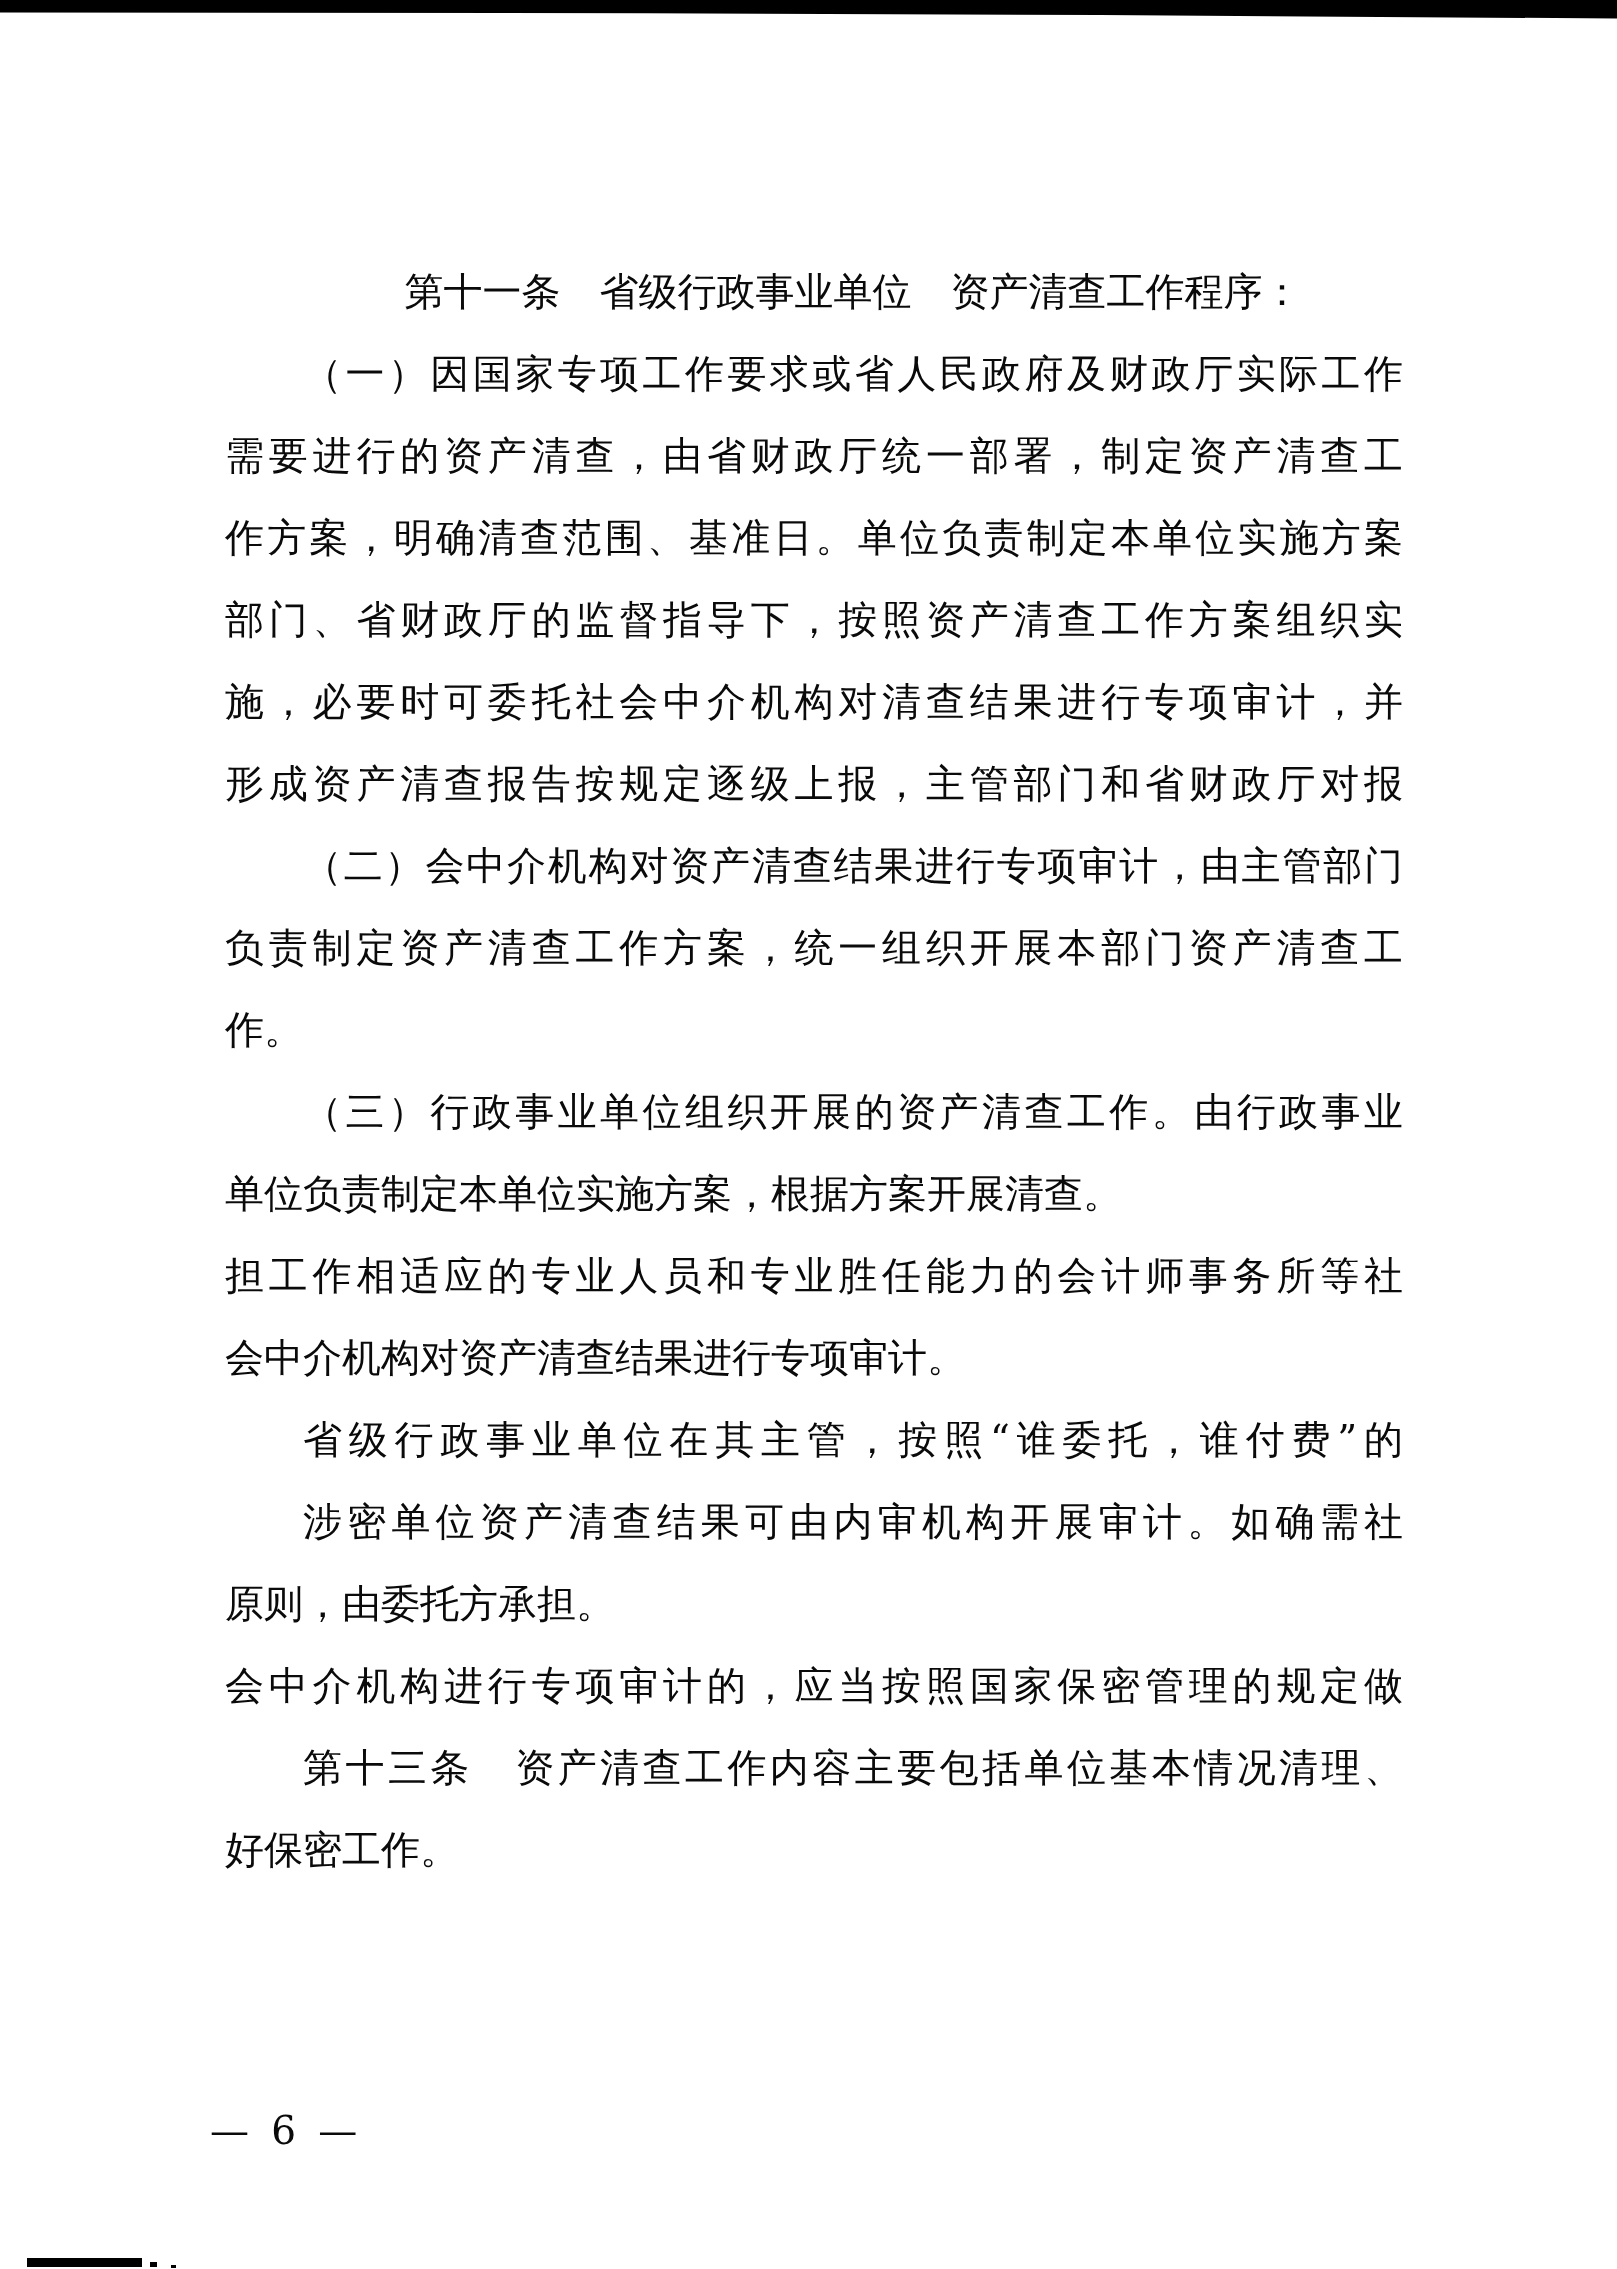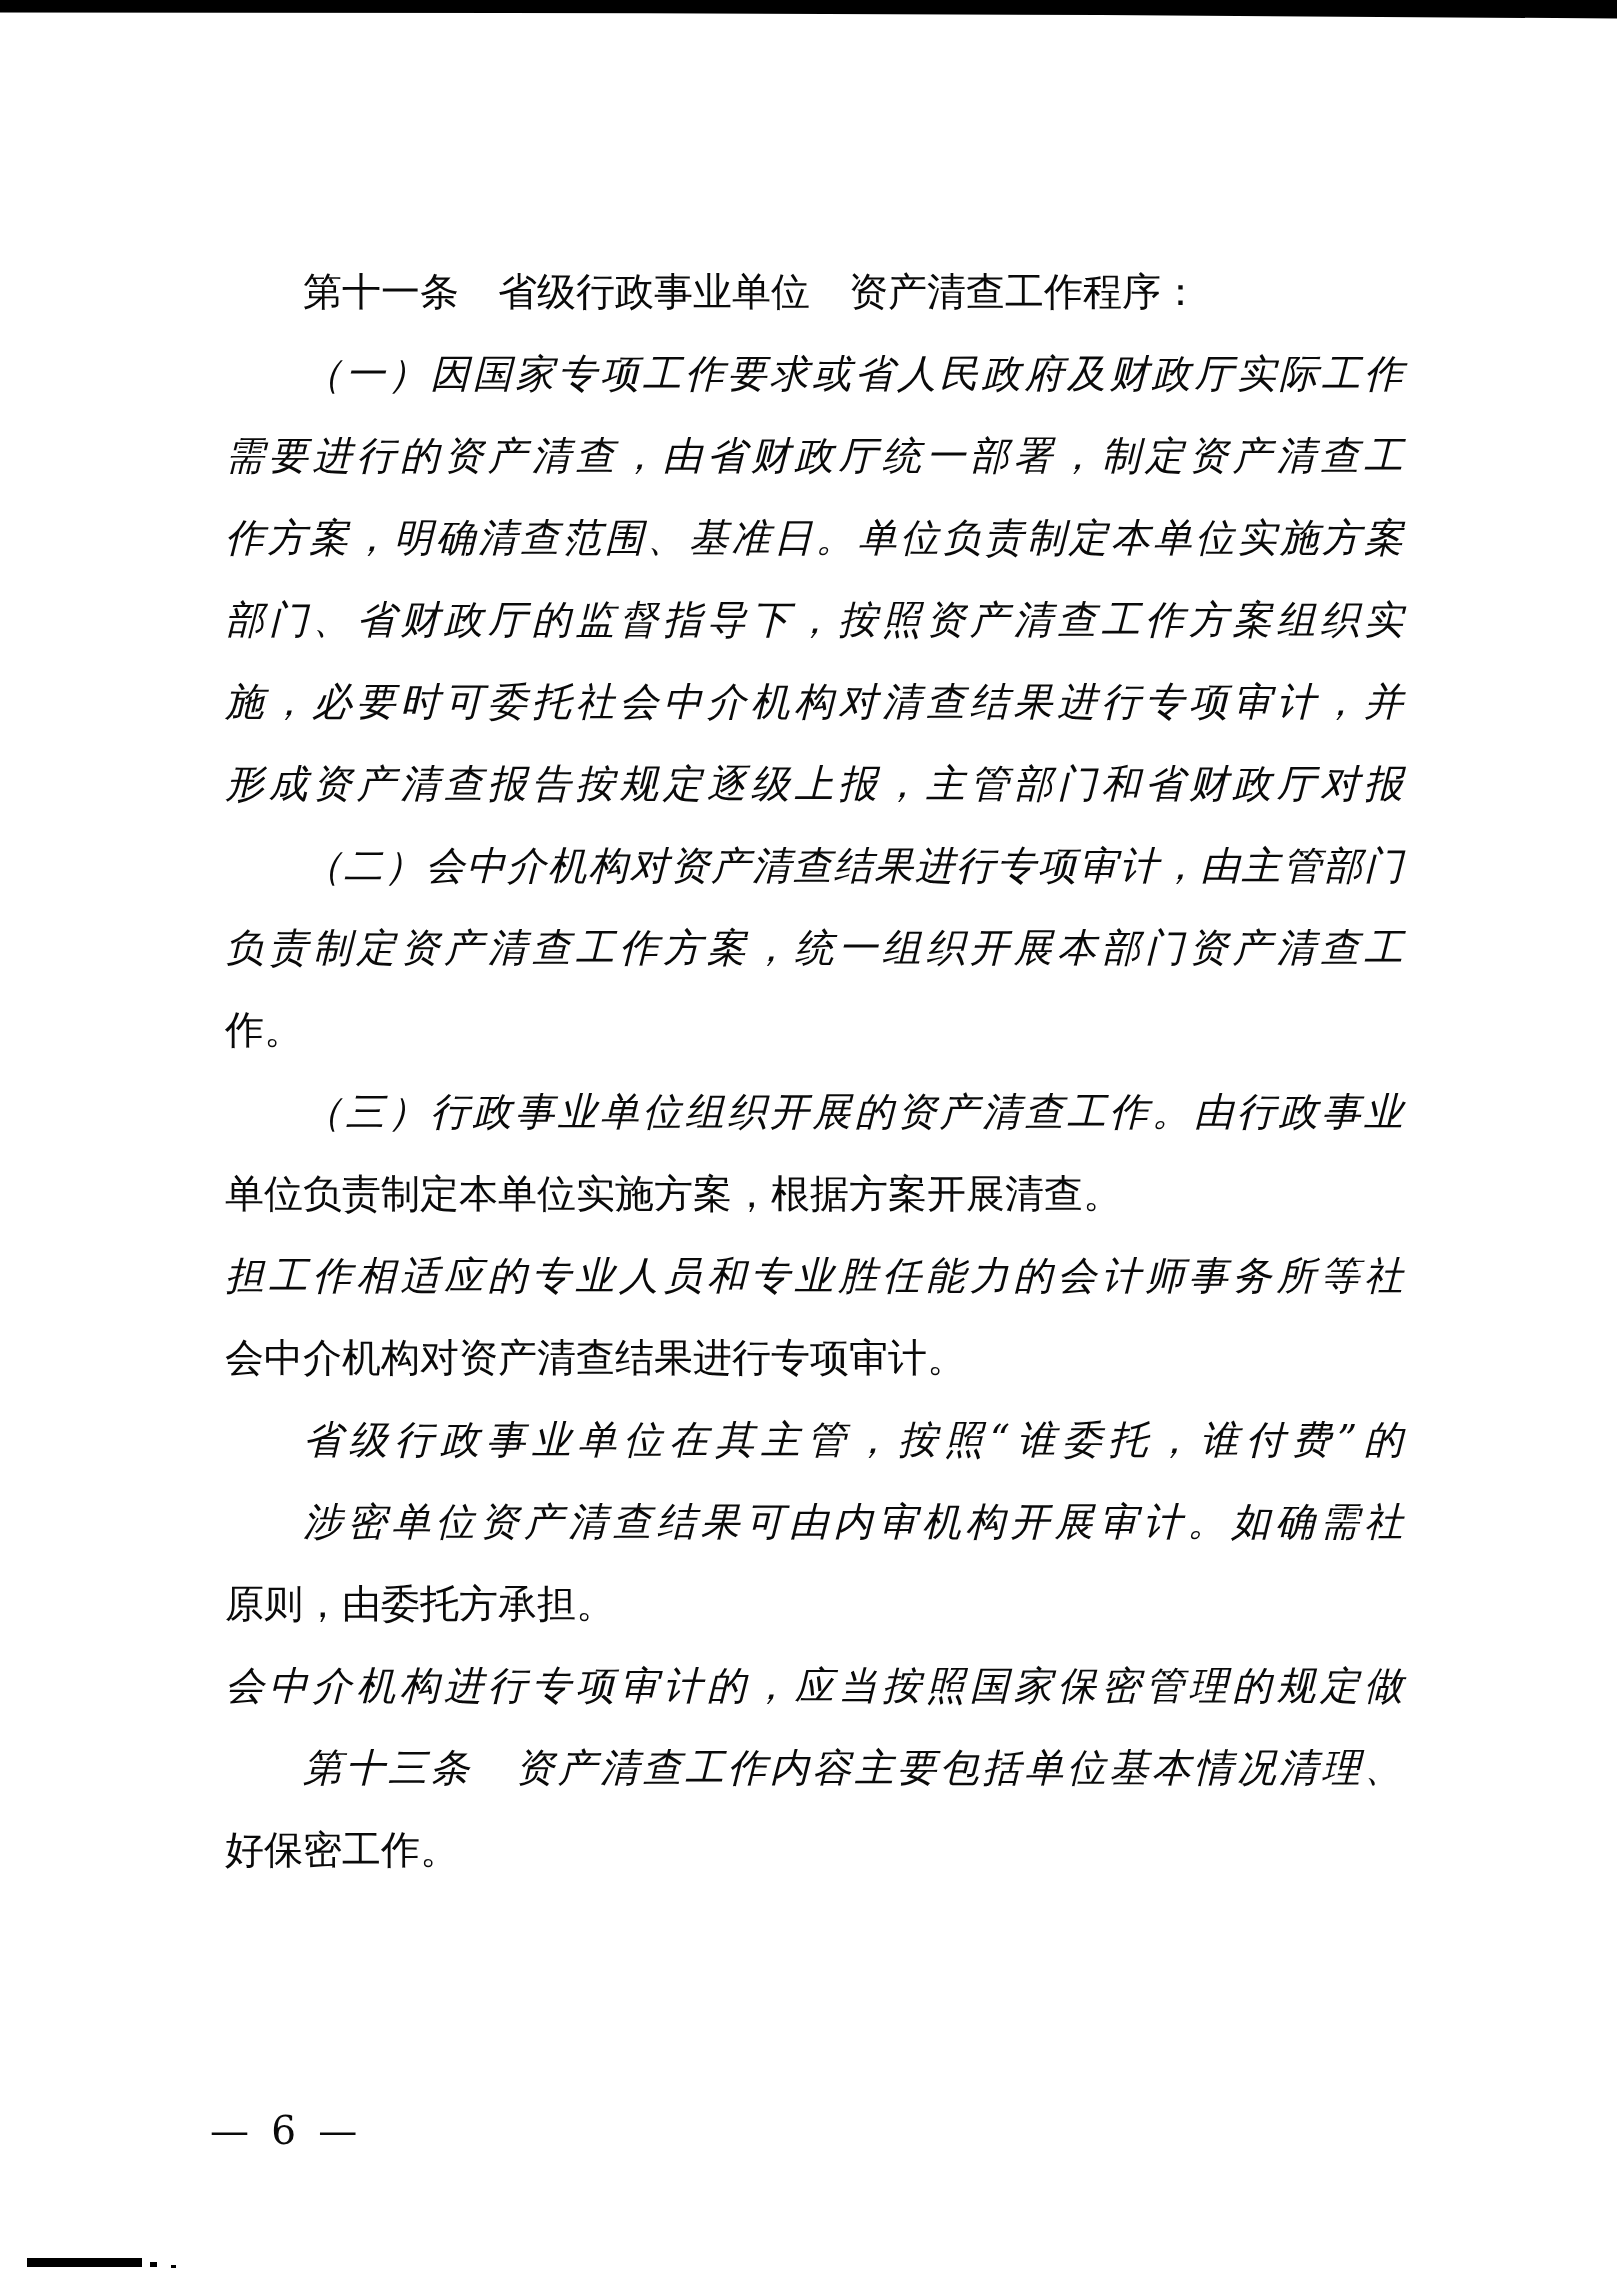--- a/index.html
+++ b/index.html
@@ -61,24 +61,24 @@
     font-size: 39px;
     line-height: 82px;
     height: 82px;
     white-space: pre-wrap;
     color: #0a0a0a;
   }
   .line.justify {
     text-align: justify;
     text-align-last: justify;
     text-justify: inter-character;
-    font-style: italic;
   }
   .line.indent {
     text-indent: 2em;
+    text-align: center;
   }
   .page-number {
     position: absolute;
     left: 210px;
     top: 2104px;
     font-size: 39px;
     line-height: 54px;
     letter-spacing: 4.9px;
     color: #0a0a0a;
   }

